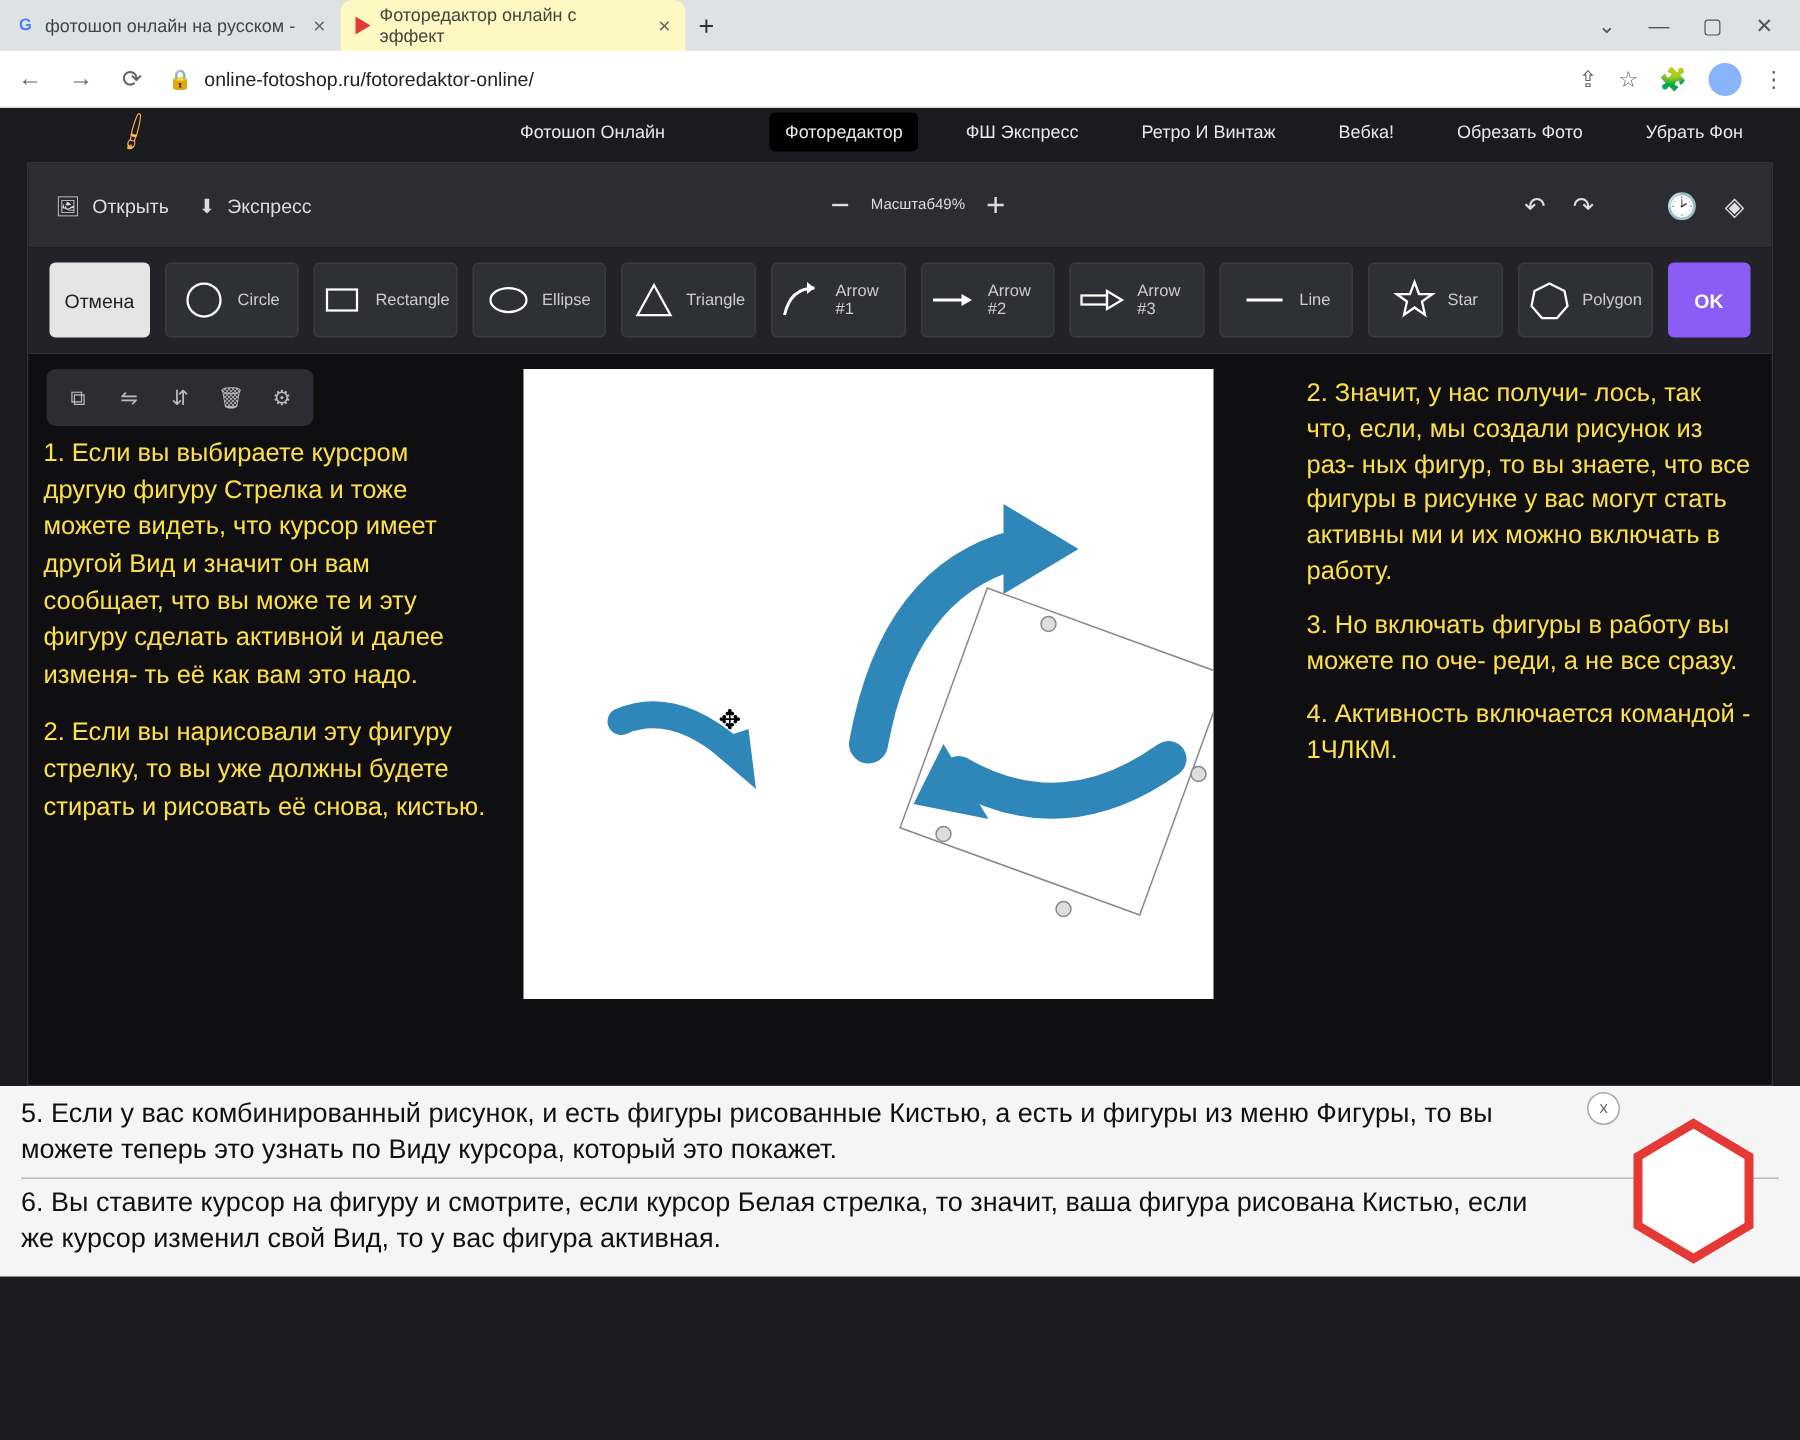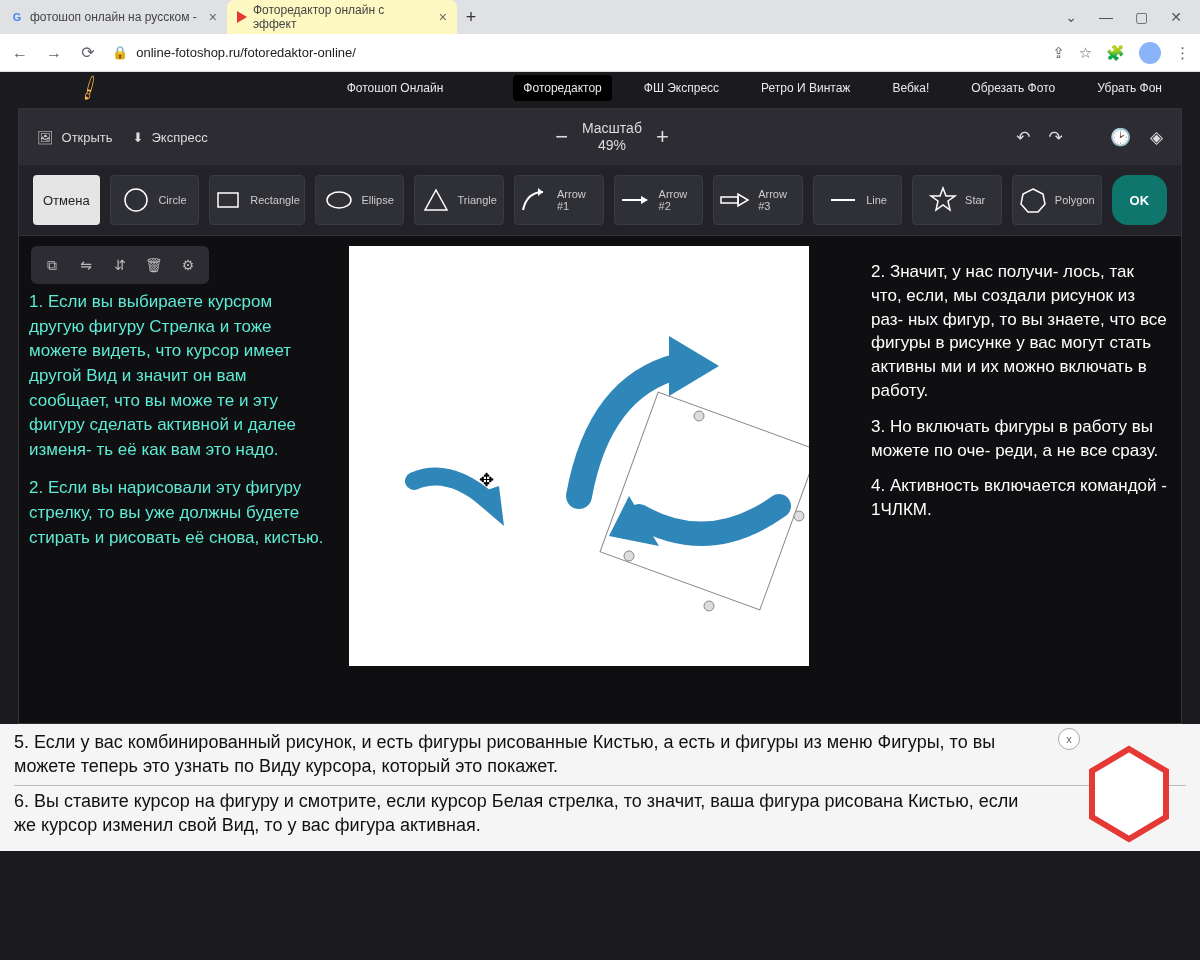--- a/index.html
+++ b/index.html
@@ -28,36 +28,36 @@
 .site-nav { height: 24px; display: flex; align-items: center; justify-content: flex-end; gap: 22px; padding: 14px 28px 6px; font-size: 12px; }
 .site-nav .brush-icon { margin-right: auto; margin-left: 50px; transform: rotate(-30deg); font-size: 18px; color: #ffb74d; }
 .site-nav a { color: #e8e8e8; text-decoration: none; padding: 6px 10px; border-radius: 4px; }
 .site-nav a.active-nav { background: #000000; margin-left: 38px; }
 
 .editor-frame { margin: 12px 18px 0; background: #111; border: 1px solid #333; }
 
 .toolbar-top { height: 56px; background: #2c2c32; display: flex; align-items: center; padding: 0 18px; gap: 20px; color: #ddd; font-size: 13px; }
 .toolbar-top .btn-file { display: flex; align-items: center; gap: 8px; }
 .toolbar-top .zoom-block { margin: 0 auto; display: flex; align-items: center; gap: 14px; text-align: center; }
-.toolbar-top .zoom-block .label-stack { display: flex; flex-direction: column; font-size: 14px; line-height: 1.2; }
+.toolbar-top .zoom-block .label-stack { display: flex; flex-direction: row; font-size: 10px; line-height: 1.2; }
 .toolbar-top .right-tools { display: flex; gap: 18px; font-size: 17px; }
 
 .shape-row { background: #222228; padding: 10px 14px; display: flex; gap: 10px; align-items: stretch; }
 .cancel-btn { background: #e5e5e5; color: #222; border-radius: 4px; padding: 12px 10px; font-size: 13px; display: flex; align-items: center; }
 .shape-btn { flex: 1; background: #2f2f36; border: 1px solid #3a3a42; border-radius: 4px; display: flex; align-items: center; justify-content: center; gap: 8px; padding: 10px 4px; font-size: 11px; color: #ccc; }
 .shape-btn .shp { height: 28px; display: flex; align-items: center; justify-content: center; }
-.ok-btn { background: #0f766e; color: #fff; border-radius: 16px; padding: 12px 18px; font-size: 13px; display: flex; align-items: center; font-weight: bold; }
+.ok-btn { background: #8b5cf6; color: #fff; border-radius: 4px; padding: 12px 18px; font-size: 13px; display: flex; align-items: center; font-weight: bold; }
 
 .canvas-area { position: relative; height: 488px; background: #0f0f12; border-top: 1px solid #333; }
 .mini-toolbar { position: absolute; top: 10px; left: 12px; background: #2c2c32; border-radius: 6px; display: flex; gap: 8px; padding: 6px 8px; }
 .mini-toolbar .mi { width: 26px; height: 26px; display: flex; align-items: center; justify-content: center; color: #bbb; font-size: 14px; }
 
-.annot-left { position: absolute; top: 54px; left: 10px; width: 300px; color: #5eead4; font-family: Georgia, serif; font-size: 17px; line-height: 1.45; }
+.annot-left { position: absolute; top: 54px; left: 10px; width: 300px; color: #fde047; font-family: Georgia, serif; font-size: 17px; line-height: 1.45; }
 .annot-left p { margin-bottom: 14px; }
-.annot-right { position: absolute; top: 24px; right: 14px; width: 296px; color: #ffffff; font-family: Georgia, serif; font-size: 17px; line-height: 1.4; }
+.annot-right { position: absolute; top: 14px; right: 14px; width: 296px; color: #fde047; font-family: Georgia, serif; font-size: 17px; line-height: 1.4; }
 .annot-right p { margin-bottom: 12px; }
 
 .canvas-white { position: absolute; top: 10px; left: 330px; width: 460px; height: 420px; background: #fff; }
 
 .bottom-annotations { background: #f5f5f5; padding: 6px 14px 8px; font-family: Georgia, serif; font-size: 18px; line-height: 1.35; color: #111; position: relative; }
 .bottom-annotations .close-circle { position: absolute; top: 4px; right: 120px; width: 22px; height: 22px; border: 1px solid #aaa; border-radius: 50%; display: flex; align-items: center; justify-content: center; font-size: 11px; color: #666; background: #fff; }
 .bottom-annotations .hexagon { position: absolute; right: 26px; top: 20px; }
 .bottom-annotations p { margin-bottom: 6px; max-width: 1030px; }
 .bottom-annotations hr { border: none; border-top: 1px solid #bbb; margin: 3px 0; }
 

